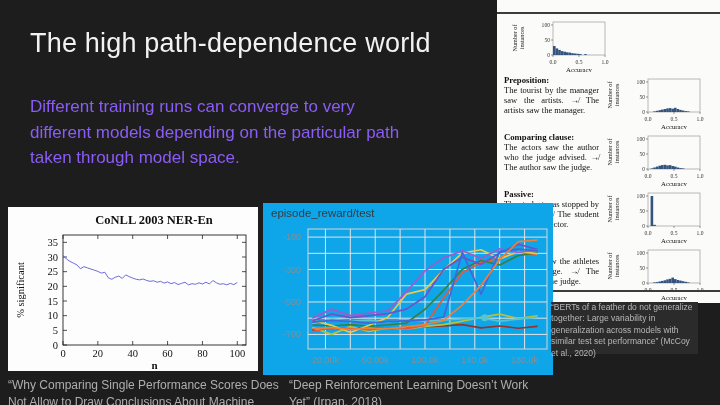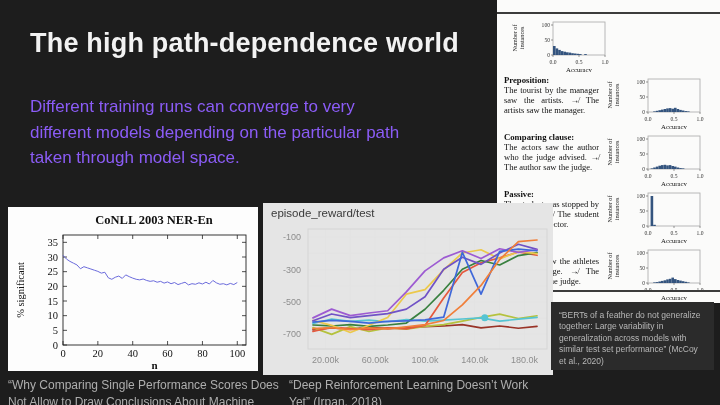--- a/index.html
+++ b/index.html
@@ -1,42 +1,42 @@
 <!DOCTYPE html>
 <html><head>
 <meta charset="utf-8">
 <style>
   html,body{margin:0;padding:0;background:#000;}
   .slide{position:relative;width:720px;height:405px;background:#1d1d1d;overflow:hidden;
          font-family:"Liberation Sans",sans-serif;}
-  .title{position:absolute;left:30px;top:28px;color:#f2f2f2;font-size:27px;font-weight:700;
+  .title{position:absolute;left:30px;top:28px;color:#f2f2f2;font-size:27px;font-weight:400;
          letter-spacing:.2px;}
   .subtitle{position:absolute;left:30px;top:94px;width:370px;color:#8b5cf6;font-size:17px;
             line-height:1.5;}
   
   .paper{position:absolute;left:497px;top:0;width:223px;height:303px;background:#fbfbfa;
          z-index:1;font-family:"Liberation Serif",serif;color:#111;}
   .paper .rule-top{position:absolute;left:0;right:0;top:12px;height:2px;background:#3c3c3c;}
   .paper .rule-bottom{position:absolute;left:0;right:0;top:290px;height:2px;background:#3c3c3c;}
   .sections{position:absolute;left:7px;top:18px;width:212px;}
   .sec{display:flex;align-items:flex-start;margin-bottom:3px;}
   .sec-text{width:95px;font-size:8.5px;line-height:1.18;text-align:justify;}
   .sec-text b{display:block;font-size:8.7px;}
   .sec-hist{margin-left:3px;}
   
   .conll{position:absolute;left:8px;top:207px;width:250px;height:164px;background:#fdfdfd;
          z-index:2;}
   
-  .episode{position:absolute;left:263px;top:203px;width:290px;height:172px;background:#e5e5e5;
+  .episode{position:absolute;left:263px;top:203px;width:290px;height:172px;background:#0ea5e9;
            z-index:2;}
   .episode-title{position:absolute;left:8px;top:4px;font-size:11.5px;color:#3a3a3a;
                  font-weight:400;font-family:"Liberation Sans",sans-serif;}
   
   .quote{position:absolute;left:551px;top:302px;width:147px;height:52px;background:#2b2b2b;
-         z-index:3;color:#b8b8b8;font-size:8.5px;line-height:1.35;padding:8px;}
+         z-index:3;color:#b8b8b8;font-size:8.5px;line-height:1.35;}
   .caption{position:absolute;color:#aeaeae;font-size:12px;line-height:1.4;z-index:4;}
   .cap-left{left:8px;top:377px;width:282px;}
   .cap-right{left:289px;top:377px;width:240px;}
   svg text{font-family:"Liberation Serif",serif;}
   svg.sans text{font-family:"Liberation Sans",sans-serif;}
 </style>
 </head>
 <body>
 
 <div class="slide">

